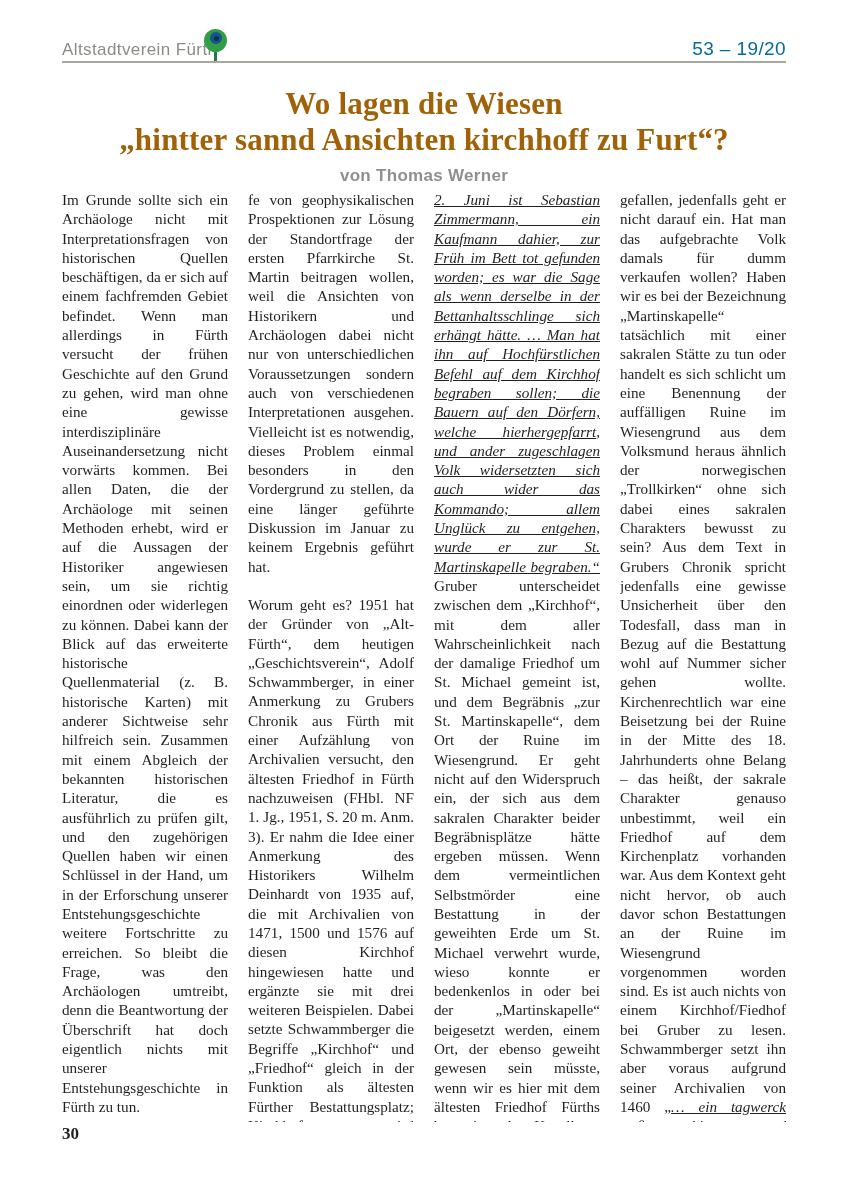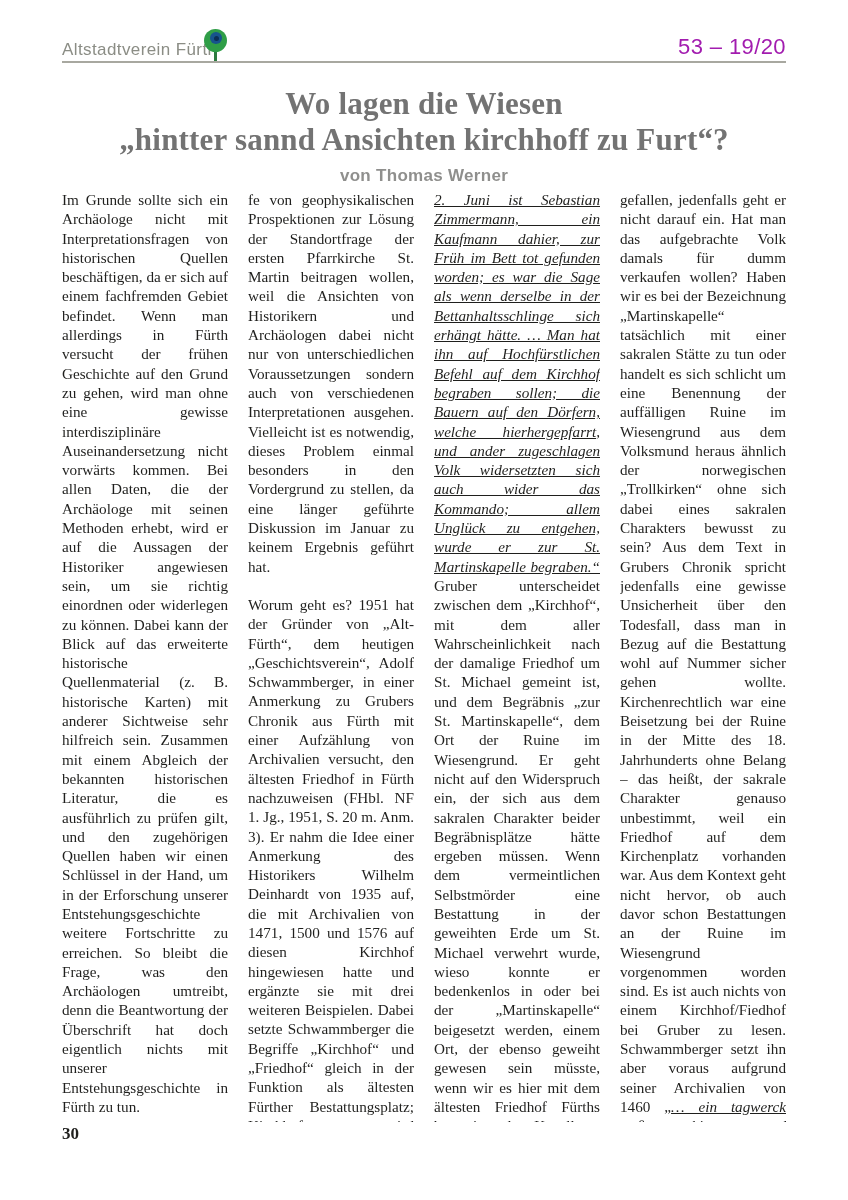--- a/index.html
+++ b/index.html
@@ -25,23 +25,23 @@
     left: 0; bottom: 2px;
     font-family: "Liberation Sans", sans-serif;
     font-size: 17px;
     letter-spacing: 0.4px;
     color: #8b8d85;
   }
   .page-ref {
     position: absolute;
     right: 0; bottom: 2px;
     font-family: "Liberation Sans", sans-serif;
-    font-size: 22px;
+    font-size: 19px;
     letter-spacing: 0.4px;
-    color: #a21caf;
+    color: #0369a1;
   }
   .header-rule {
     position: absolute;
     left: 62px;
     right: 62px;
     top: 61px;
     height: 0;
     border-top: 2px solid #a8a8a0;
   }
   
@@ -84,21 +84,21 @@
     position: absolute;
     left: 0; right: 0;
     top: 86px;
     text-align: center;
   }
   .title-line {
     font-family: "Liberation Serif", serif;
     font-weight: 700;
     font-size: 31px;
     line-height: 36px;
-    color: #737373;
+    color: #a16207;
     letter-spacing: 0.2px;
   }
   .byline {
     margin-top: 8px;
     font-family: "Liberation Sans", sans-serif;
     font-weight: 700;
     font-size: 17px;
     color: #8f8f8d;
     letter-spacing: 0.3px;
   }

